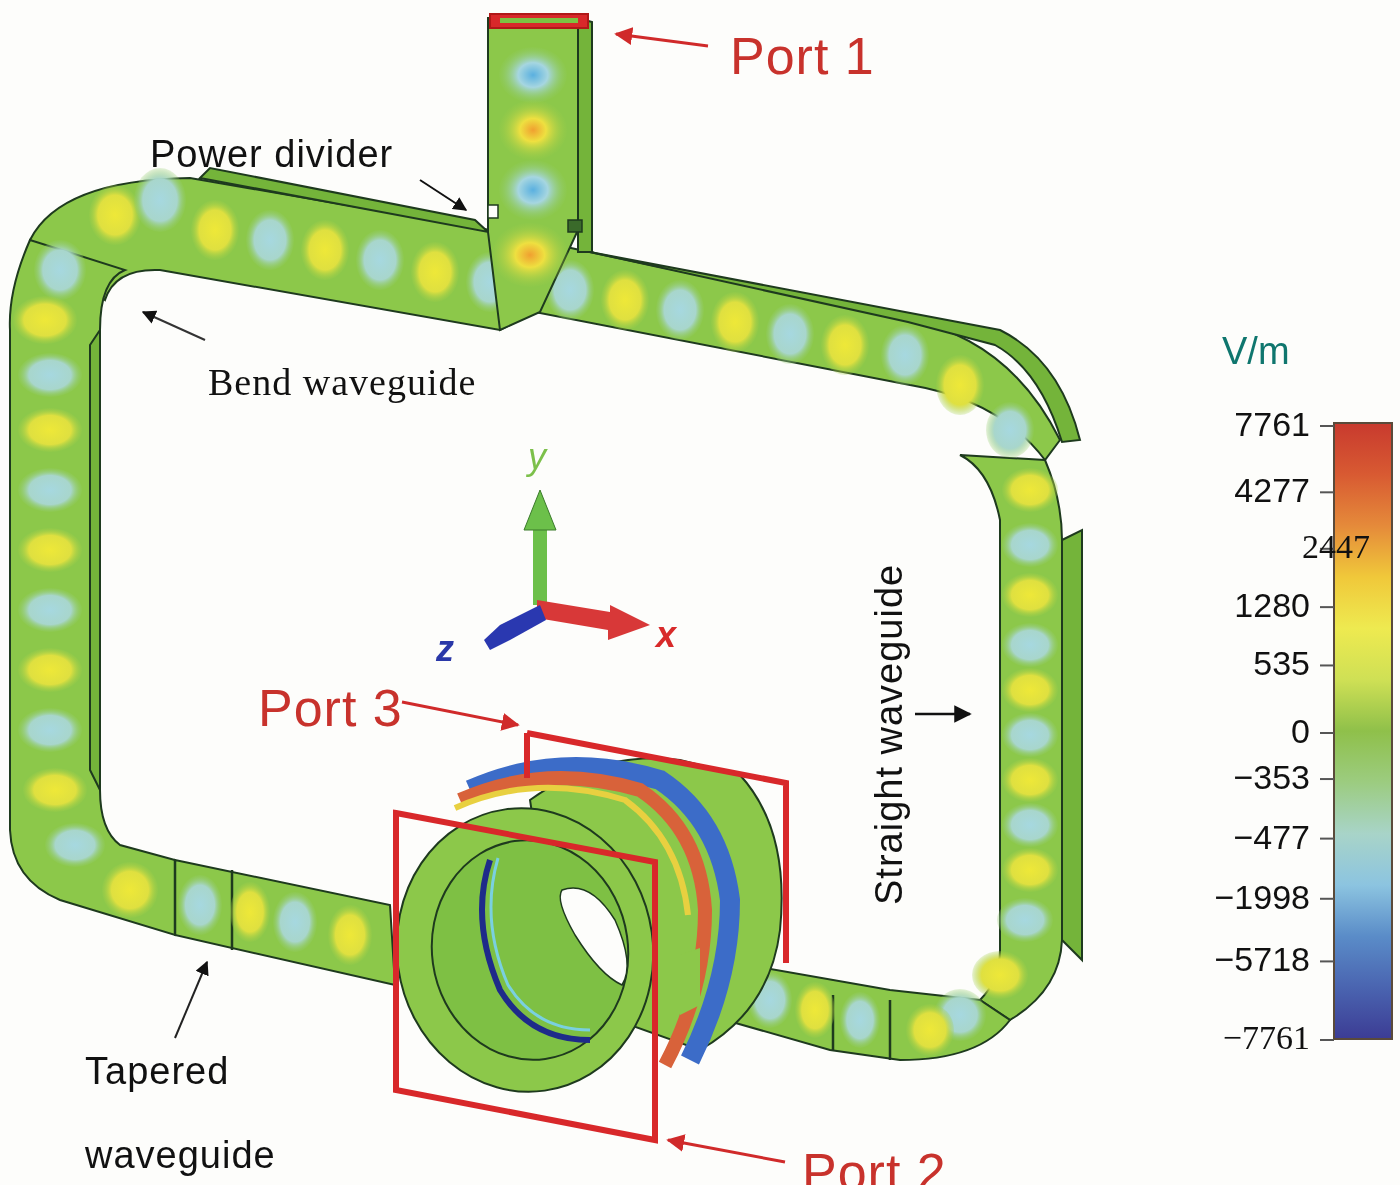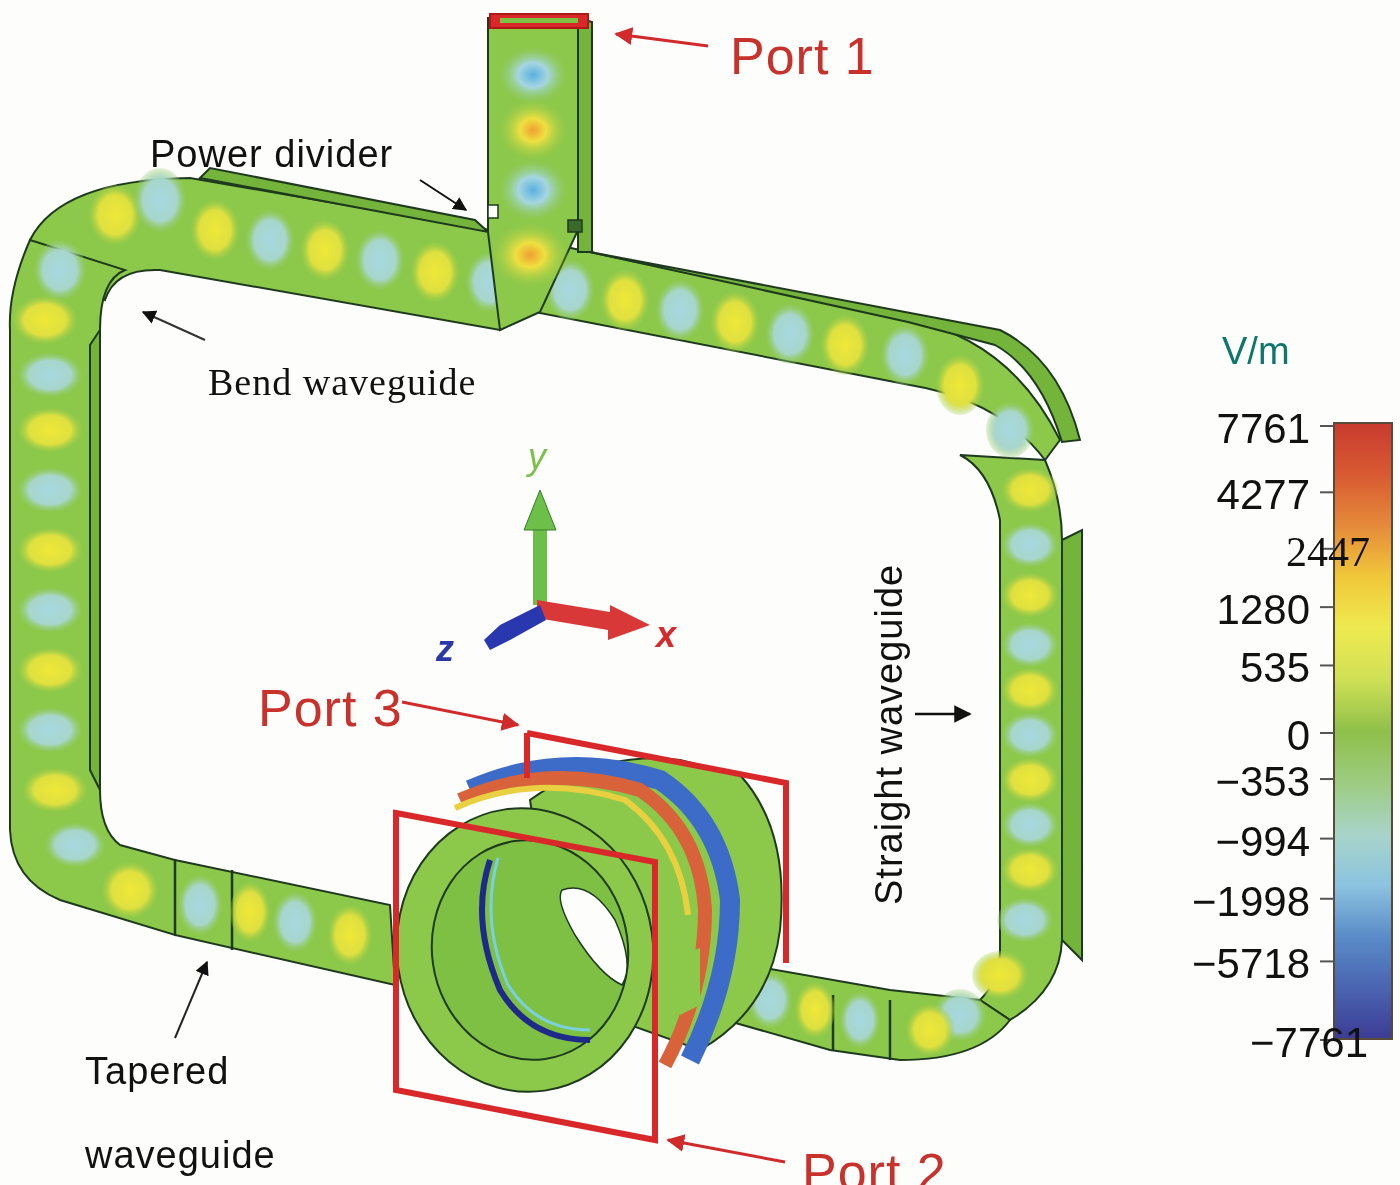--- a/index.html
+++ b/index.html
@@ -3,21 +3,21 @@
 <meta charset="utf-8">
 <style>
   html, body { margin: 0; padding: 0; background: #fdfdfb; }
   body { width: 1400px; height: 1185px; position: relative; overflow: hidden;
          font-family: "Liberation Sans", sans-serif; }
   #stage { position: absolute; left: 0; top: 0; width: 1400px; height: 1185px; }
   .lbl { position: absolute; font-family: "Liberation Sans", sans-serif; white-space: nowrap; }
   .lbl-black { color: #111; font-size: 38px; letter-spacing: 1px; }
   .lbl-red { color: #c8322c; font-size: 52px; letter-spacing: 1px; }
   .axis-lbl { position: absolute; font-style: italic; font-weight: bold; font-size: 36px; }
-  .cb-tick { position: absolute; right: 90px; font-size: 42px; color: #111; text-align: right; width: 200px; }
+  .cb-tick { position: absolute; right: 90px; font-size: 34px; color: #111; text-align: right; width: 200px; }
   .cb-unit { position: absolute; left: 1222px; top: 330px; font-size: 38px; color: #0f766e; }
 </style>
 </head>
 <body>
 
 <svg id="stage" viewBox="0 0 1400 1185" xmlns="http://www.w3.org/2000/svg">
   <defs>
     <radialGradient id="gy" cx="50%" cy="50%" r="55%">
       <stop offset="0%" stop-color="#eee838"></stop>
       <stop offset="60%" stop-color="#dfe040"></stop>
@@ -230,17 +230,17 @@
 
 <div class="cb-unit">V/m</div>
 <div id="cb-labels">
     <div class="cb-tick" style="top: 405px; left: 1110px;">7761</div>
     <div class="cb-tick" style="top: 471.312px; left: 1110px;">4277</div>
     <div class="cb-tick" style="top: 527.8px; left: 1170px; font-family: Liberation Serif, serif;">2447</div>
     <div class="cb-tick" style="top: 586.13px; left: 1110px;">1280</div>
     <div class="cb-tick" style="top: 644.46px; left: 1110px;">535</div>
     <div class="cb-tick" style="top: 712px; left: 1110px;">0</div>
     <div class="cb-tick" style="top: 758.05px; left: 1110px;">−353</div>
-    <div class="cb-tick" style="top: 817.608px; left: 1110px;">−994</div>
+    <div class="cb-tick" style="top: 817.608px; left: 1110px;">−477</div>
     <div class="cb-tick" style="top: 877.78px; left: 1110px;">−1998</div>
     <div class="cb-tick" style="top: 940.408px; left: 1110px;">−5718</div>
-    <div class="cb-tick" style="top: 1019px; left: 1168px;">−7761</div>
+    <div class="cb-tick" style="top: 1019px; left: 1110px; font-family: Liberation Serif, serif;">−7761</div>
   </div>
 
 </body></html>

